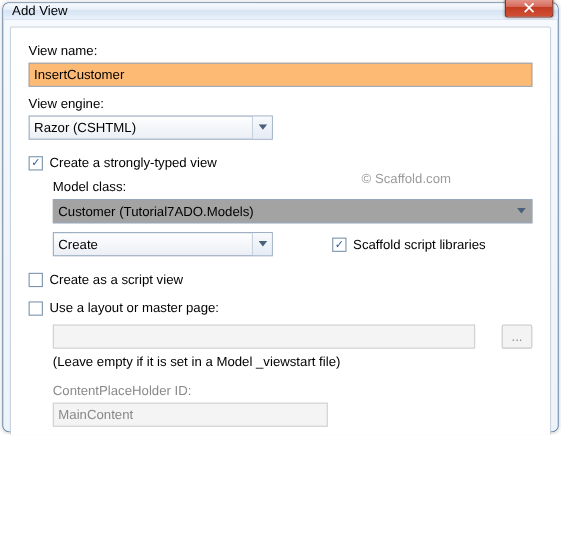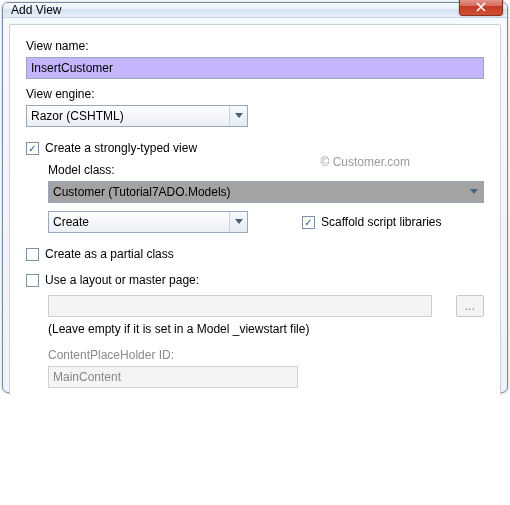--- a/index.html
+++ b/index.html
@@ -34,21 +34,21 @@
     flex: 1; margin: 6px; padding: 14px 16px 10px 16px;
     background: #fff; border: 1px solid #c8d2dc;
     border-radius: 2px;
     display:flex; flex-direction:column;
     position:relative;
   }
   .label { color:#000; margin-bottom:4px; }
   .label.disabled { color:#8a8a8a; }
   .text-input {
     width:100%; height:22px; border:1px solid #97a8bd;
-    padding:2px 4px; background:#c4b5fd; color:#000;
+    padding:2px 4px; background:#fdba74; color:#000;
   }
   .text-input.disabled { background:#f4f4f4; color:#888; border-color:#cfcfcf;}
   .combo {
     height:22px; border:1px solid #97a8bd; background:#a3a3a3;
     display:flex; align-items:center; position:relative;
     padding: 0 22px 0 4px;
   }
   .combo .cval { flex:1; }
   .combo .arrow {
     position:absolute; right:0; top:0; bottom:0; width:18px;
@@ -93,21 +93,21 @@
     <div class="title">Add View</div>
     <div class="close-btn">
       <svg width="10" height="10" viewBox="0 0 10 10">
           <path d="M1 1 L9 9 M9 1 L1 9" stroke="#fff" stroke-width="1.6"></path>
         </svg>
     </div>
   </div>
 
   <div class="body">
 
-    <div class="watermark">© Customer.com</div>
+    <div class="watermark">© Scaffold.com</div>
 
     <div class="label">View name:</div>
     <input class="text-input" value="InsertCustomer" style="">
     <div class="sp8"></div>
 
     <div class="label">View engine:</div>
     <div class="combo shaded" style="width:222px;">
       <span class="cval">Razor (CSHTML)</span>
       <span class="arrow">
           <svg viewBox="0 0 8 6">
@@ -148,21 +148,21 @@
           <span class="chkbox">✓</span>
           <span>Scaffold script libraries</span>
         </div>
       </div>
     </div>
 
     <div class="sp14"></div>
 
     <div class="chk">
       <span class="chkbox"></span>
-      <span>Create as a partial class</span>
+      <span>Create as a script view</span>
     </div>
     <div class="sp12"></div>
 
     <div class="chk">
       <span class="chkbox"></span>
       <span>Use a layout or master page:</span>
     </div>
     <div class="sp8"></div>
 
     <div class="indent">

